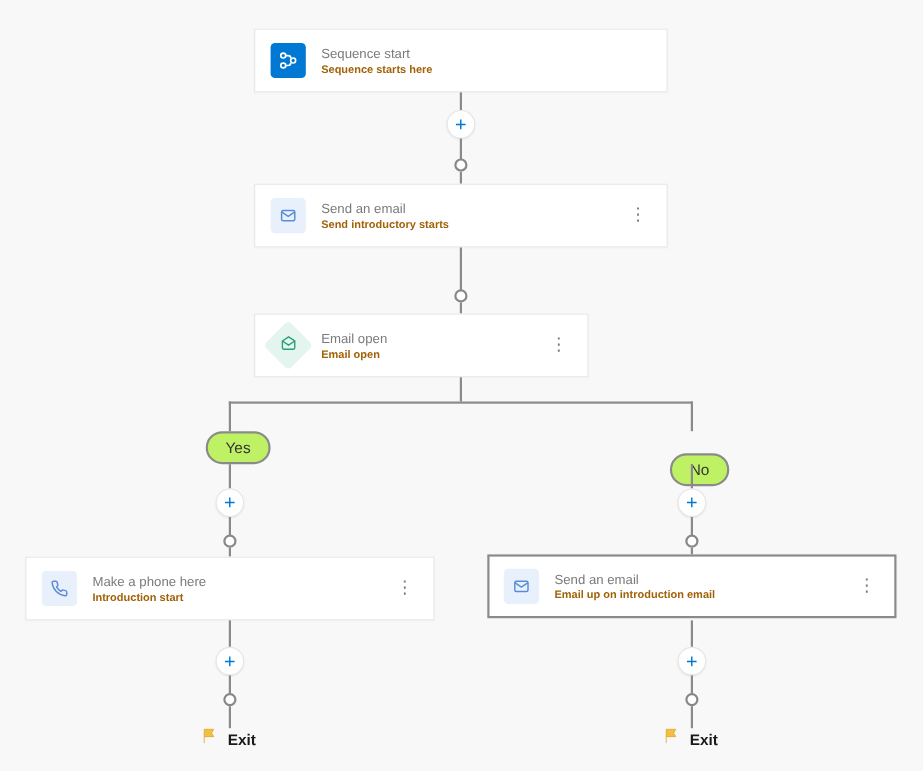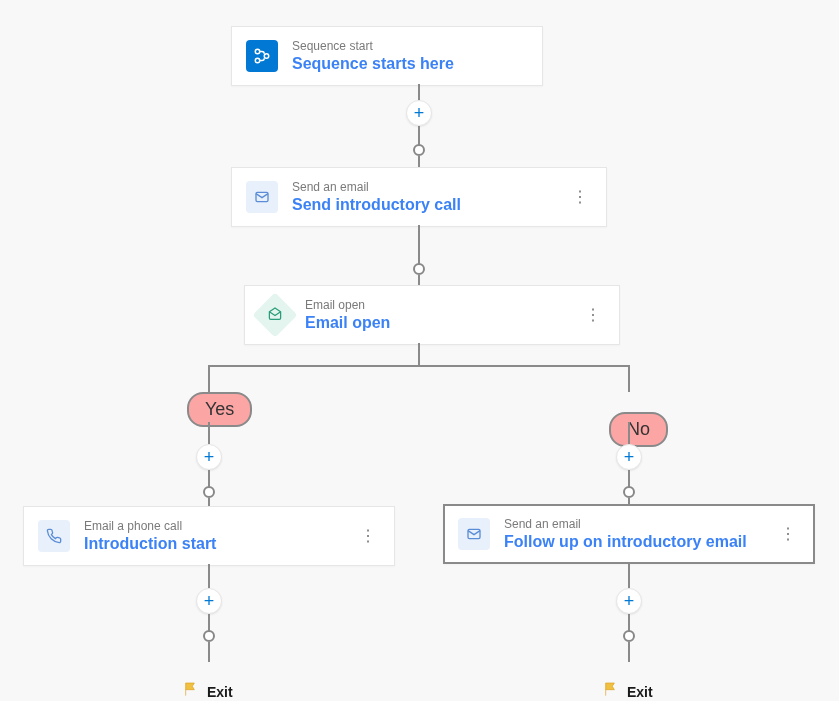--- a/index.html
+++ b/index.html
@@ -37,22 +37,22 @@
       display: flex;
       flex-direction: column;
       gap: 2px;
       flex: 1;
     }
     .node-type {
       font-size: 12px;
       color: #7a7a7a;
     }
     .node-title {
-      font-size: 16px;
-      color: #3b82f6;
+      font-size: 10px;
+      color: #a16207;
       font-weight: 600;
     }
     .more-btn {
       color: #7a7a7a;
       font-size: 16px;
       padding: 4px;
       cursor: pointer;
       line-height: 1;
     }
     .plus-btn {
@@ -84,53 +84,52 @@
       width: 2px;
       background: #8a8a8a;
     }
     .hline {
       position: absolute;
       height: 2px;
       background: #8a8a8a;
     }
     .branch-label {
       position: absolute;
-      background: #fca5a5;
+      background: #bef264;
       border: 2px solid #8a8a8a;
       border-radius: 16px;
       padding: 5px 16px;
-      font-size: 18px;
+      font-size: 14px;
       color: #333;
     }
     .exit {
       position: absolute;
       display: flex;
       align-items: center;
       gap: 8px;
       font-size: 14px;
       font-weight: 600;
       color: #1a1a1a;
-      margin-top: 20px;
     }
     .flag-icon {
       color: #f0a000;
       position: relative;
       top: -1px;
     }
     .diamond {
       transform: rotate(45deg);
     }
     .diamond-inner {
       transform: rotate(-45deg);
     }
   </style>
 </head>
 <body>
 
-<div class="node" style="left:231px; top:26px; width:312px;">
+<div class="node" style="left:231px; top:26px; width:376px;">
   <div class="node-icon" style="background:#0078d4;">
     <svg width="18" height="18" viewBox="0 0 24 24" fill="none" stroke="#fff" stroke-width="2">
       <circle cx="6" cy="6" r="3"></circle>
         <circle cx="6" cy="18" r="3"></circle>
         <circle cx="18" cy="12" r="3"></circle>
       <path d="M9 6h3a3 3 0 0 1 3 3v0"></path>
         <path d="M9 18h3a3 3 0 0 0 3-3v0"></path>
     </svg>
   </div>
   <div class="node-text">
@@ -148,30 +147,30 @@
 
 <div class="node" style="left:231px; top:167px; width:376px;">
   <div class="node-icon" style="background:#e8f0fb;">
     <svg width="16" height="16" viewBox="0 0 24 24" fill="none" stroke="#5b8dd6" stroke-width="2">
       <rect x="3" y="5" width="18" height="14" rx="2"></rect>
         <path d="M3 7l9 6 9-6"></path>
     </svg>
   </div>
   <div class="node-text">
     <span class="node-type">Send an email</span>
-    <span class="node-title">Send introductory call</span>
+    <span class="node-title">Send introductory starts</span>
   </div>
   <div class="more-btn">⋮</div>
 </div>
 
 <div class="vline" style="left:418px; top:225px; height:40px;"></div>
 <div class="connector-circle" style="left:413px; top:263px;"></div>
 <div class="vline" style="left:418px; top:275px; height:12px;"></div>
 
-<div class="node" style="left:244px; top:285px; width:376px;">
+<div class="node" style="left:231px; top:285px; width:304px;">
   <div class="node-icon diamond" style="background:#e4f5f0;">
     <div class="diamond-inner">
       <svg width="15" height="15" viewBox="0 0 24 24" fill="none" stroke="#2a9d7a" stroke-width="2">
         <path d="M3 9l9-6 9 6v10a2 2 0 0 1-2 2H5a2 2 0 0 1-2-2V9z"></path>
           <path d="M3 9l9 6 9-6"></path>
       </svg>
     </div>
   </div>
   <div class="node-text">
     <span class="node-type">Email open</span>
@@ -198,21 +197,21 @@
 <div class="connector-circle" style="left:203px; top:486px;"></div>
 <div class="vline" style="left:208px; top:498px; height:10px;"></div>
 
 <div class="node" style="left:23px; top:506px; width:372px;">
   <div class="node-icon" style="background:#e8f0fb;">
     <svg width="16" height="16" viewBox="0 0 24 24" fill="none" stroke="#5b8dd6" stroke-width="2">
       <path d="M22 16.92v3a2 2 0 0 1-2.18 2A19.86 19.86 0 0 1 2.08 4.18 2 2 0 0 1 4.09 2h3a2 2 0 0 1 2 1.72c.13.96.36 1.9.7 2.81a2 2 0 0 1-.45 2.11L8.09 9.91a16 16 0 0 0 6 6l1.27-1.27a2 2 0 0 1 2.11-.45c.91.34 1.85.57 2.81.7A2 2 0 0 1 22 16.92z"></path>
     </svg>
   </div>
   <div class="node-text">
-    <span class="node-type">Email a phone call</span>
+    <span class="node-type">Make a phone here</span>
     <span class="node-title">Introduction start</span>
   </div>
   <div class="more-btn">⋮</div>
 </div>
 
 <div class="vline" style="left:208px; top:564px; height:24px;"></div>
 <div class="plus-btn" style="left:196px; top:588px;">+</div>
 <div class="vline" style="left:208px; top:614px; height:18px;"></div>
 <div class="connector-circle" style="left:203px; top:630px;"></div>
 <div class="vline" style="left:208px; top:642px; height:20px;"></div>
@@ -234,21 +233,21 @@
 
 <div class="node selected" style="left:443px; top:504px; width:372px; padding:11px 13px;">
   <div class="node-icon" style="background:#e8f0fb;">
     <svg width="16" height="16" viewBox="0 0 24 24" fill="none" stroke="#5b8dd6" stroke-width="2">
       <rect x="3" y="5" width="18" height="14" rx="2"></rect>
         <path d="M3 7l9 6 9-6"></path>
     </svg>
   </div>
   <div class="node-text">
     <span class="node-type">Send an email</span>
-    <span class="node-title">Follow up on introductory email</span>
+    <span class="node-title">Email up on introduction email</span>
   </div>
   <div class="more-btn">⋮</div>
 </div>
 
 <div class="vline" style="left:628px; top:564px; height:24px;"></div>
 <div class="plus-btn" style="left:616px; top:588px;">+</div>
 <div class="vline" style="left:628px; top:614px; height:18px;"></div>
 <div class="connector-circle" style="left:623px; top:630px;"></div>
 <div class="vline" style="left:628px; top:642px; height:20px;"></div>
 

